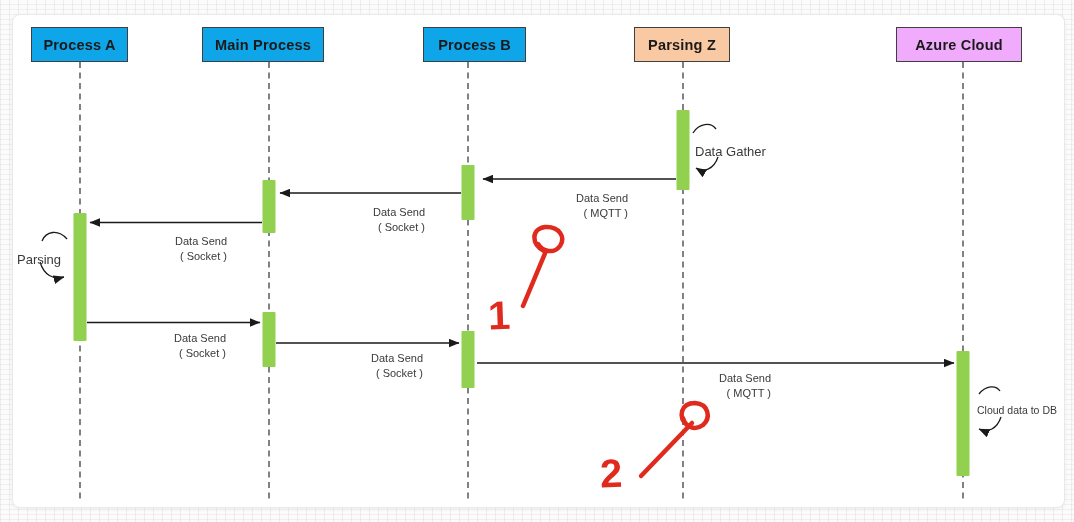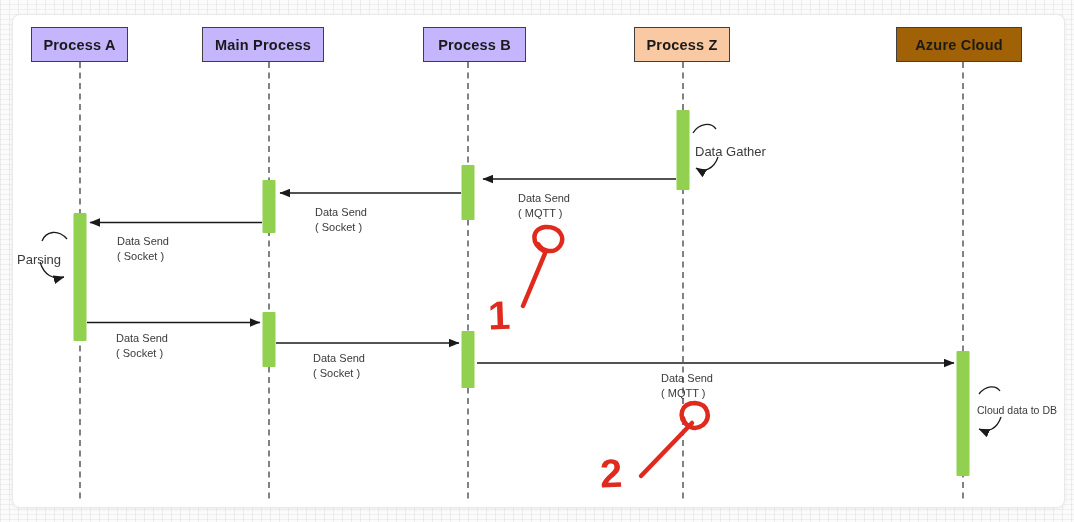--- a/index.html
+++ b/index.html
@@ -16,25 +16,25 @@
     position:absolute;left:12px;top:14px;width:1051px;height:492px;
     background:#ffffff;border:1px solid #e9e9e9;border-radius:8px;
     box-shadow:0 1px 4px rgba(0,0,0,0.05);
   }
   svg.layer{position:absolute;left:0;top:0;}
   .participant{
     position:absolute;top:27px;height:35px;box-sizing:border-box;
     border:1.6px solid #3f3f3f;display:flex;align-items:center;justify-content:center;
     font-size:14.5px;font-weight:bold;color:#1a1a1a;letter-spacing:0.2px;
   }
-  .p-yellow{background:#c4b5fd;}
+  .p-yellow{background:#0ea5e9;}
   .p-orange{background:#f9c9a3;}
-  .p-blue{background:#a16207;align-items:center;}
+  .p-blue{background:#f0abfc;align-items:center;}
   .msg-label{
-    position:absolute;width:110px;text-align:left;
+    position:absolute;width:110px;text-align:right;
     font-size:11px;line-height:14.5px;color:#3a3a3a;
   }
   .self-label{
     position:absolute;font-size:13px;color:#3a3a3a;white-space:nowrap;
   }
   .red-digit{
     position:absolute;color:#e02a1d;font-weight:bold;
     font-size:40px;line-height:36px;transform:rotate(-2deg);
   }
 </style>
@@ -97,21 +97,21 @@
 <div class="participant p-yellow" style="left:31px;width:97px;">
     <span>Process A</span>
   </div>
 <div class="participant p-yellow" style="left:202px;width:122px;">
     <span>Main Process</span>
   </div>
 <div class="participant p-yellow" style="left:423px;width:103px;">
     <span>Process B</span>
   </div>
 <div class="participant p-orange" style="left:634px;width:96px;">
-    <span>Process Z</span>
+    <span>Parsing Z</span>
   </div>
 <div class="participant p-blue" style="left:896px;width:126px;">
     <span>Azure Cloud</span>
   </div>
 
 <div class="msg-label" style="left:518px;top:191px;">
   <div>Data Send</div>
   <div>( MQTT )</div>
 </div>
 <div class="msg-label" style="left:315px;top:205px;">

